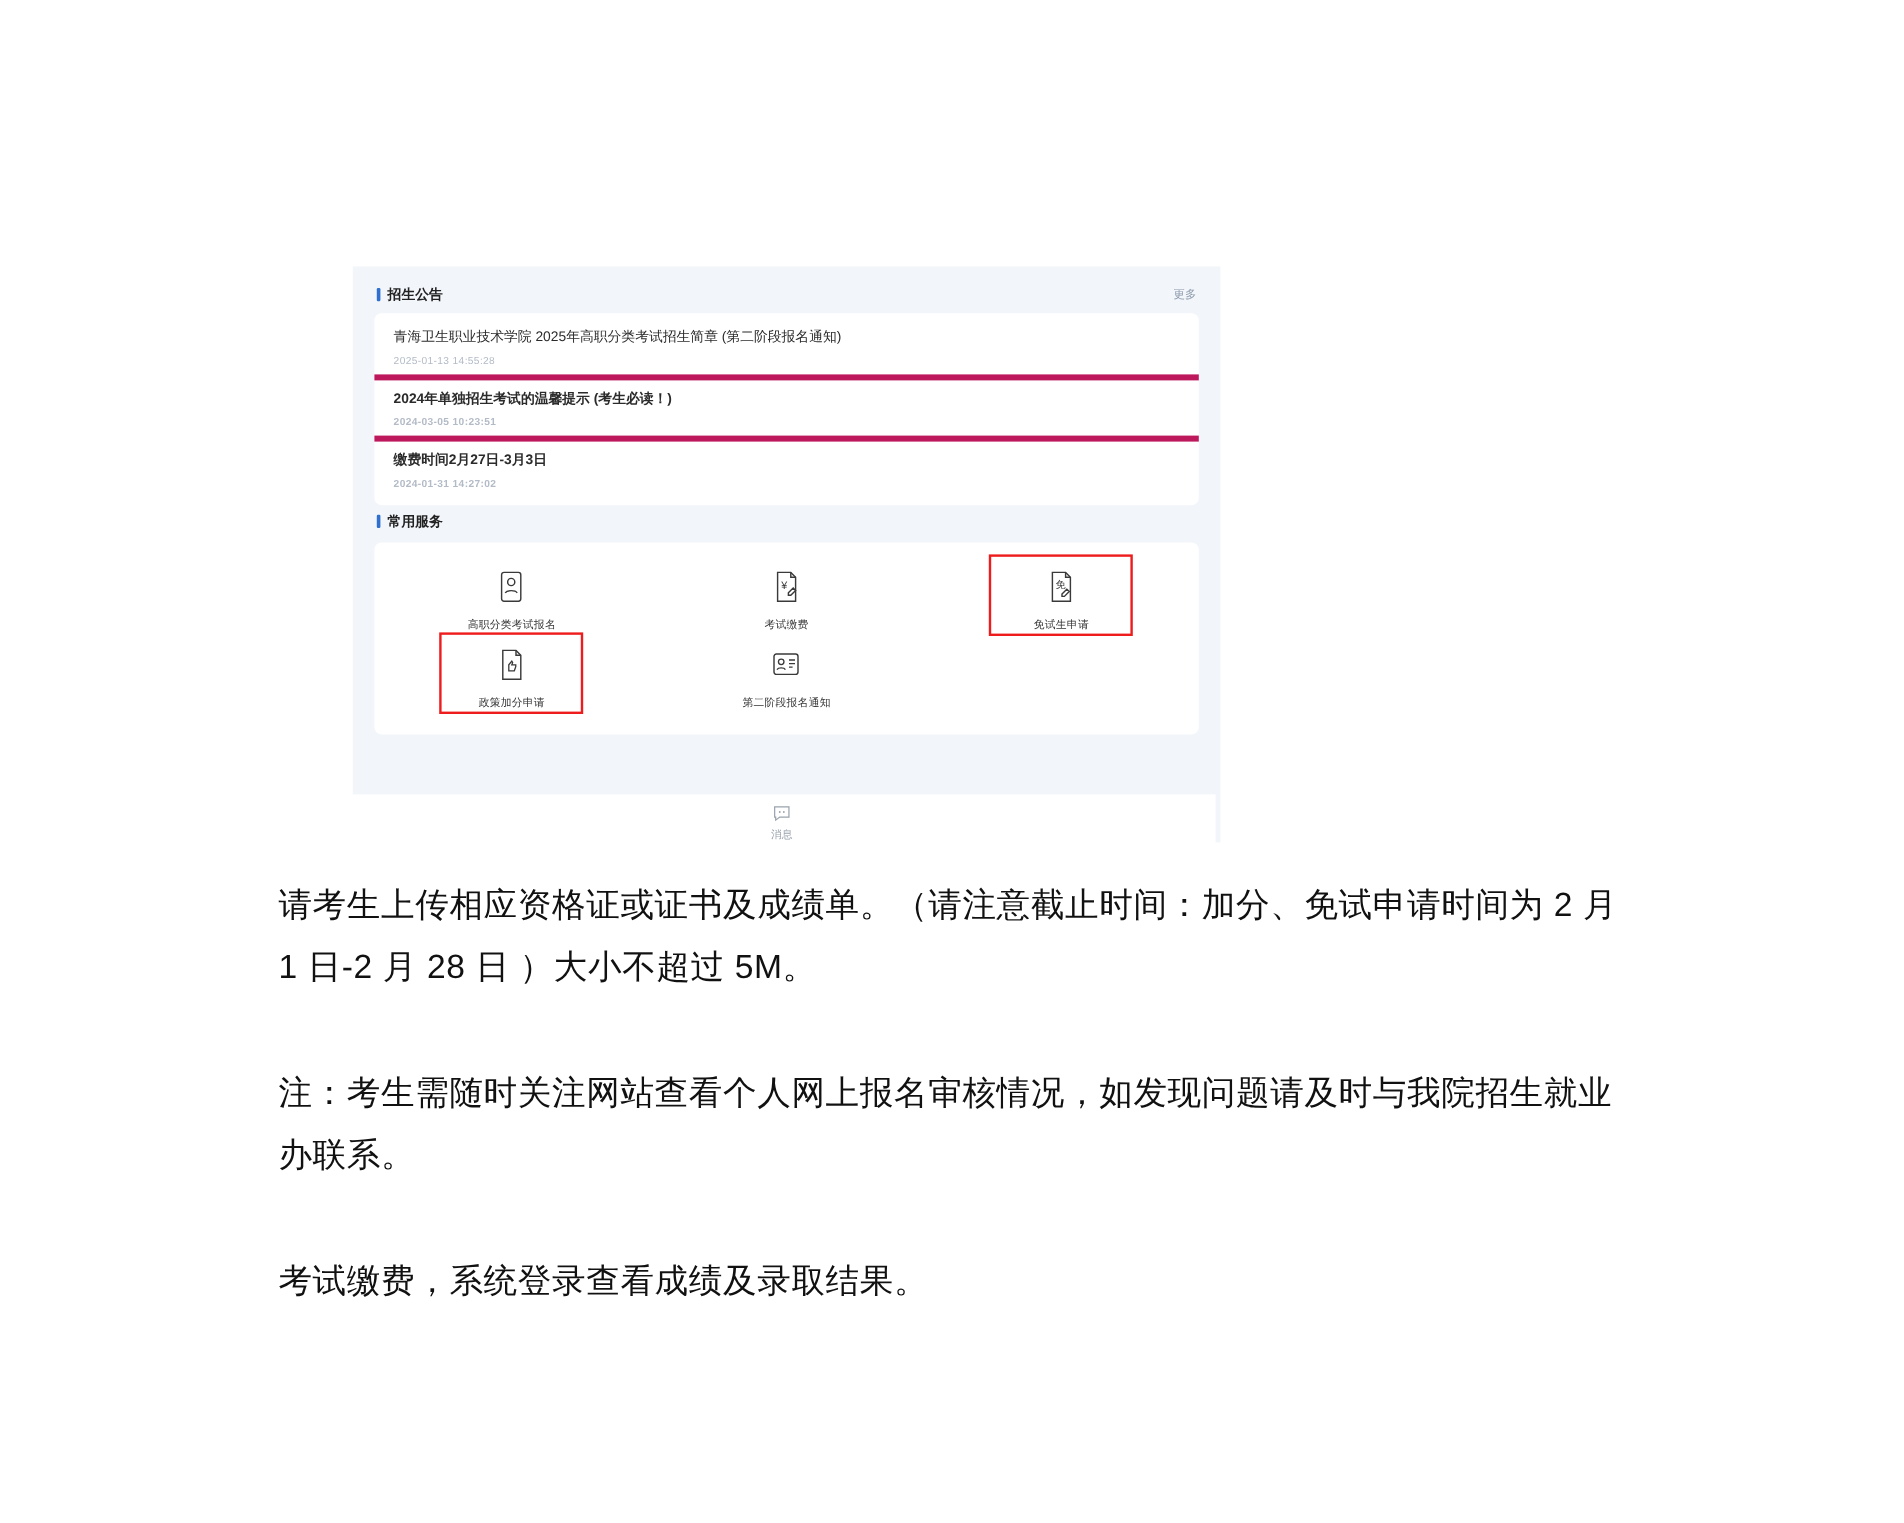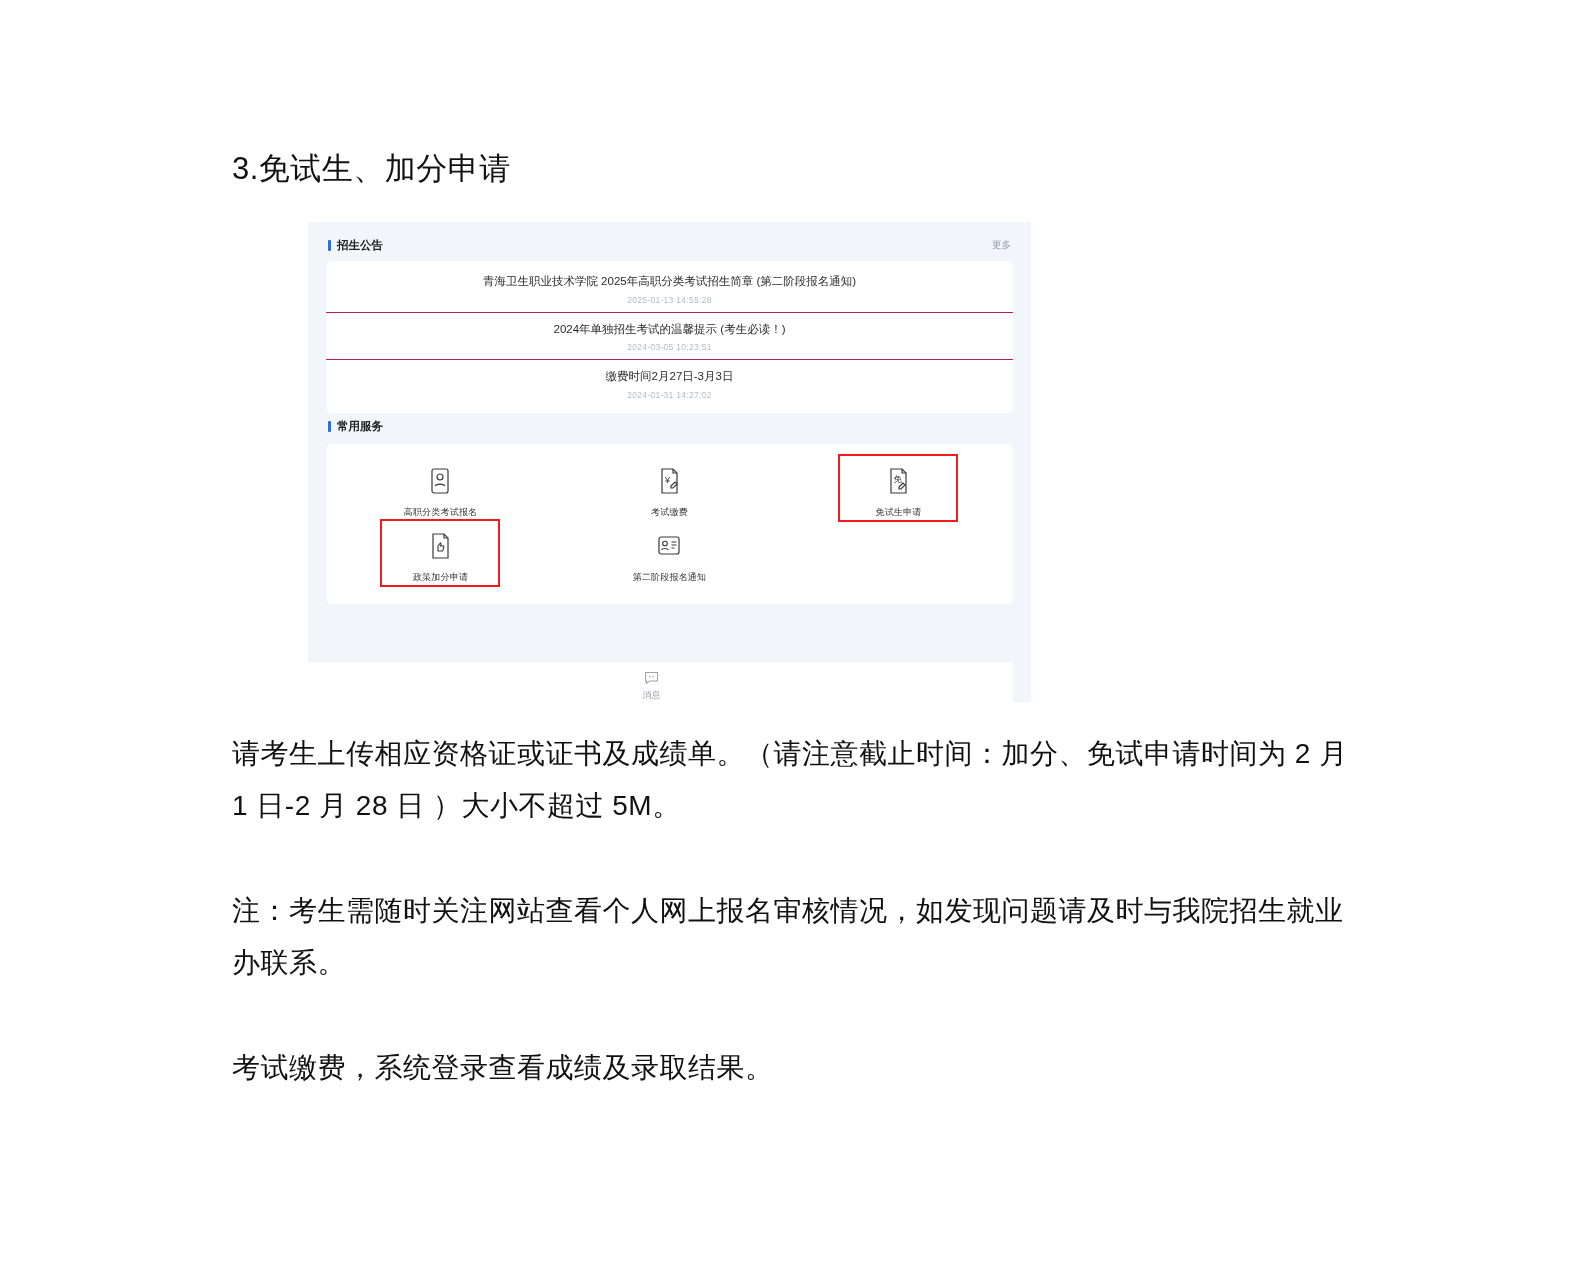--- a/index.html
+++ b/index.html
@@ -28,28 +28,27 @@
     top: 148px;
     font-size: 31px;
     font-weight: 400;
     letter-spacing: 0.5px;
     color: #111;
   }
 
   
   .shot {
     position: absolute;
-    left: 308px;
+    left: 294px;
     top: 222px;
     width: 723px;
     height: 480px;
     background: #f2f5f9;
     box-sizing: border-box;
     padding: 10px 18px 0 18px;
-    text-align: center;
   }
 
   .section-head {
     display: flex;
     align-items: center;
     justify-content: space-between;
     padding: 6px 2px 8px 2px;
   }
   .section-title {
     display: flex;
@@ -73,21 +72,22 @@
   .card {
     background: #fff;
     border-radius: 6px;
     padding: 4px 0 6px 0;
   }
 
   .notice-item {
     padding: 9px 16px 7px 16px;
   }
   .notice-item + .notice-item {
-    border-top: 1px solid #be185d;
+    border-top: 5px solid #be185d;
+    font-weight: bold;
   }
   .notice-title {
     font-size: 11.5px;
     color: #2b2b2b;
     line-height: 1.35;
   }
   .notice-date {
     font-size: 8.5px;
     color: #b3bbc7;
     margin-top: 5px;
@@ -171,21 +171,20 @@
   }
   .p1 { top: 728px; }
   .p2 { top: 885px; }
   .p3 { top: 1042px; }
 </style>
 </head>
 <body>
 
 <div class="page">
 
-  <div class="heading">3.免试生、加分申请</div>
 
   <div class="shot">
 
     <div class="section-head">
       <div class="section-title">
         <span class="title-bar"></span>
         <span>招生公告</span>
       </div>
       <span class="more-link">更多</span>
     </div>

